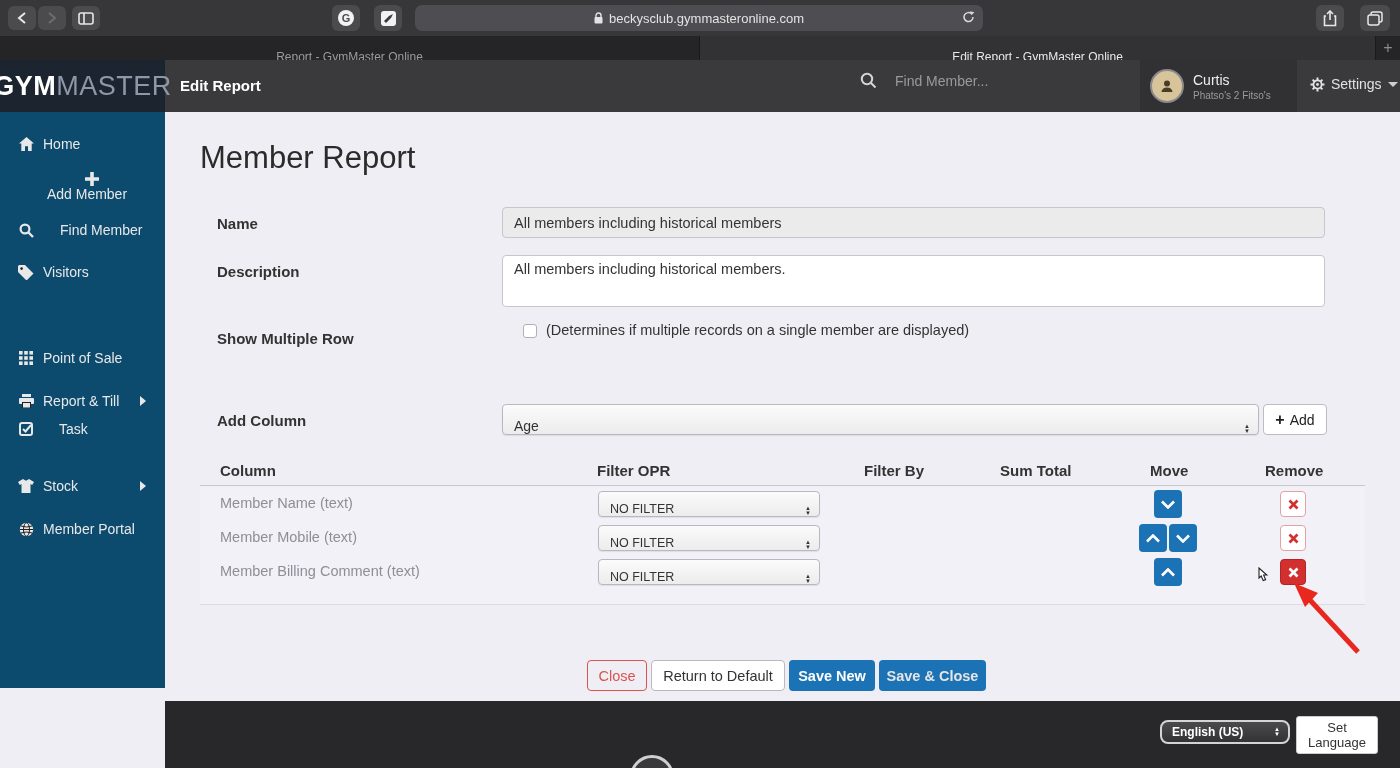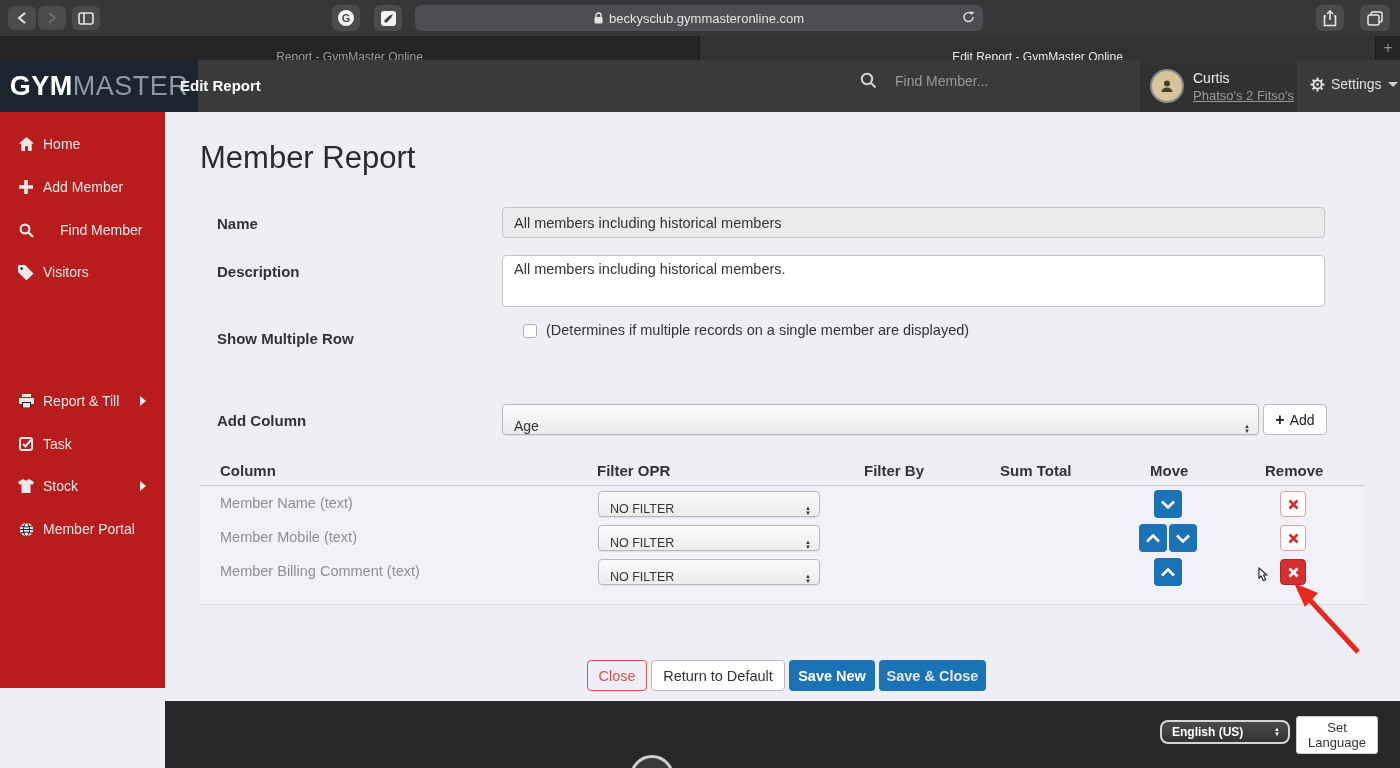--- a/index.html
+++ b/index.html
@@ -23,44 +23,44 @@
   #tab-bar { left:0; top:36px; width:1400px; height:24px; background:#202023; display:flex; }
   .tab { height:42px; display:flex; align-items:center; justify-content:center;
     font-size:12px; border-right:1px solid #1a1a1c; }
   .tab.inactive { width:700px; background:#252528; color:#9b9b9b; }
   .tab.active { width:676px; background:#323235; color:#e8e8e8; }
   #new-tab { width:24px; height:24px; background:#252528; color:#8b8b8b; font-size:16px;
     display:flex; align-items:center; justify-content:center; }
 
   
   #app-header { left:0; top:60px; width:1400px; height:52px; background:#3a3a3d; }
-  #logo { position:absolute; left:0; top:0; width:198px; height:52px; background:#1c2430;
+  #logo { position:absolute; left:0; top:0; width:165px; height:52px; background:#1c2430;
     display:flex; align-items:center; justify-content:center; font-size:27px; letter-spacing:.5px; }
   #logo .gym { color:#ffffff; font-weight:700; }
   #logo .master { color:#8e97a6; font-weight:300; }
   #page-title { position:absolute; left:180px; top:17px; color:#fff; font-size:15px; font-weight:700; }
   #hdr-search { position:absolute; left:860px; top:12px; display:flex; align-items:center; gap:18px; }
   #find-member-input { width:210px; background:transparent; border:none; outline:none;
     color:#e0e0e0; font-size:14px; font-family:"Liberation Sans",sans-serif; }
   #find-member-input::placeholder { color:#9a9a9a; }
   #user-block { position:absolute; left:1140px; top:0; width:157px; height:52px; background:#313134;
     display:flex; align-items:center; }
   #avatar { width:34px; height:34px; border-radius:50%; margin-left:10px; background:#d8c49a;
     border:2px solid #8a8a8c; display:flex; align-items:center; justify-content:center; }
   #user-names { margin-left:9px; }
   #user-name { color:#eee; font-size:14px; }
-  #user-club { color:#9a9a9a; font-size:13px; margin-top:2px;text-decoration:underline; }
+  #user-club { color:#9a9a9a; font-size:10px; margin-top:2px; }
   .caret { width:0; height:0; border-left:5px solid transparent; border-right:5px solid transparent;
     border-top:5px solid #cfcfcf; }
   #user-caret { position:absolute; left:1276px; top:83px; }
   #settings-btn { position:absolute; left:1310px; top:16px; display:flex; align-items:center;
     gap:6px; color:#e2e2e2; font-size:14px; }
 
   
-  #sidebar { left:0; top:112px; width:165px; height:576px; background:#b91c1c; }
+  #sidebar { left:0; top:112px; width:165px; height:576px; background:#0c4a6e; }
   .side-item { position:absolute; left:0; width:165px; height:30px; display:flex;
     align-items:center; color:#e8e8e8; font-size:14px; }
   .side-item .ic { width:16px; margin-left:18px; display:flex; justify-content:center; }
   .side-item .lbl { margin-left:9px; }
   .sub-arrow { position:absolute; left:140px; width:0; height:0; border-top:5px solid transparent;
     border-bottom:5px solid transparent; border-left:6px solid #e8e8e8; }
 
   
   #main { left:165px; top:112px; width:1235px; height:589px; background:#efeef5; overflow:hidden; }
   #report-title { position:absolute; left:35px; top:28px; font-size:31px; color:#2b2b2b; }
@@ -237,21 +237,21 @@
 
   <div id="sidebar" class="abs">
     <div class="side-item" style="top:17px;">
       <span class="ic">
           <svg width="15" height="14" viewBox="0 0 15 14">
             <path d="M7.5 0 L15 6.5 H12.7 V14 H9 V9.3 H6 V14 H2.3 V6.5 H0 Z" fill="#e8e8e8"></path>
           </svg>
         </span>
       <span class="lbl">Home</span>
     </div>
-    <div class="side-item" style="top:60px;">
+    <div class="side-item" style="top:60px;flex-direction:column;">
       <span class="ic">
           <svg width="14" height="14" viewBox="0 0 14 14">
             <path d="M5.2 0 H8.8 V5.2 H14 V8.8 H8.8 V14 H5.2 V8.8 H0 V5.2 H5.2 Z" fill="#e8e8e8"></path>
           </svg>
         </span>
       <span class="lbl">Add Member</span>
     </div>
     <div class="side-item" style="top:103px;gap:17px;">
       <span class="ic">
           <svg width="15" height="15" viewBox="0 0 15 15">
@@ -262,33 +262,51 @@
       <span class="lbl">Find Member</span>
     </div>
     <div class="side-item" style="top:145px;">
       <span class="ic">
           <svg width="16" height="15" viewBox="0 0 16 15">
             <path d="M0 1.5 A1.5 1.5 0 0 1 1.5 0 H7 L15.5 8.5 L8.5 15.5 L0 7 Z" fill="#e8e8e8"></path>
             <circle cx="3.6" cy="3.6" r="1.3" fill="#202020"></circle>
           </svg>
         </span>
       <span class="lbl">Visitors</span>
+    </div>
+    <div class="side-item" style="top:231px;">
+      <span class="ic">
+          <svg width="14" height="14" viewBox="0 0 14 14">
+            <g fill="#e8e8e8">
+              <rect x="0" y="0" width="3.6" height="3.6"></rect>
+              <rect x="5.2" y="0" width="3.6" height="3.6"></rect>
+              <rect x="10.4" y="0" width="3.6" height="3.6"></rect>
+              <rect x="0" y="5.2" width="3.6" height="3.6"></rect>
+              <rect x="5.2" y="5.2" width="3.6" height="3.6"></rect>
+              <rect x="10.4" y="5.2" width="3.6" height="3.6"></rect>
+              <rect x="0" y="10.4" width="3.6" height="3.6"></rect>
+              <rect x="5.2" y="10.4" width="3.6" height="3.6"></rect>
+              <rect x="10.4" y="10.4" width="3.6" height="3.6"></rect>
+            </g>
+          </svg>
+        </span>
+      <span class="lbl">Point of Sale</span>
     </div>
     <div class="side-item" style="top:274px;">
       <span class="ic">
           <svg width="15" height="14" viewBox="0 0 15 14">
             <rect x="3" y="0" width="9" height="3" fill="#e8e8e8"></rect>
             <rect x="0" y="4" width="15" height="6" rx="1" fill="#e8e8e8"></rect>
             <rect x="3.5" y="8.5" width="8" height="5.5" fill="#e8e8e8" stroke="#202020" stroke-width="1"></rect>
           </svg>
         </span>
       <span class="lbl">Report &amp; Till</span>
       <span class="sub-arrow"></span>
     </div>
-    <div class="side-item" style="top:317px;">
+    <div class="side-item" style="top:302px;gap:16px;">
       <span class="ic">
           <svg width="14" height="14" viewBox="0 0 14 14">
             <rect x="1" y="1" width="12" height="12" rx="2" fill="none" stroke="#e8e8e8" stroke-width="2"></rect>
             <polyline points="4,7 6.5,9.5 12,3" fill="none" stroke="#e8e8e8" stroke-width="2"></polyline>
           </svg>
         </span>
       <span class="lbl">Task</span>
     </div>
     <div class="side-item" style="top:359px;">
       <span class="ic">

